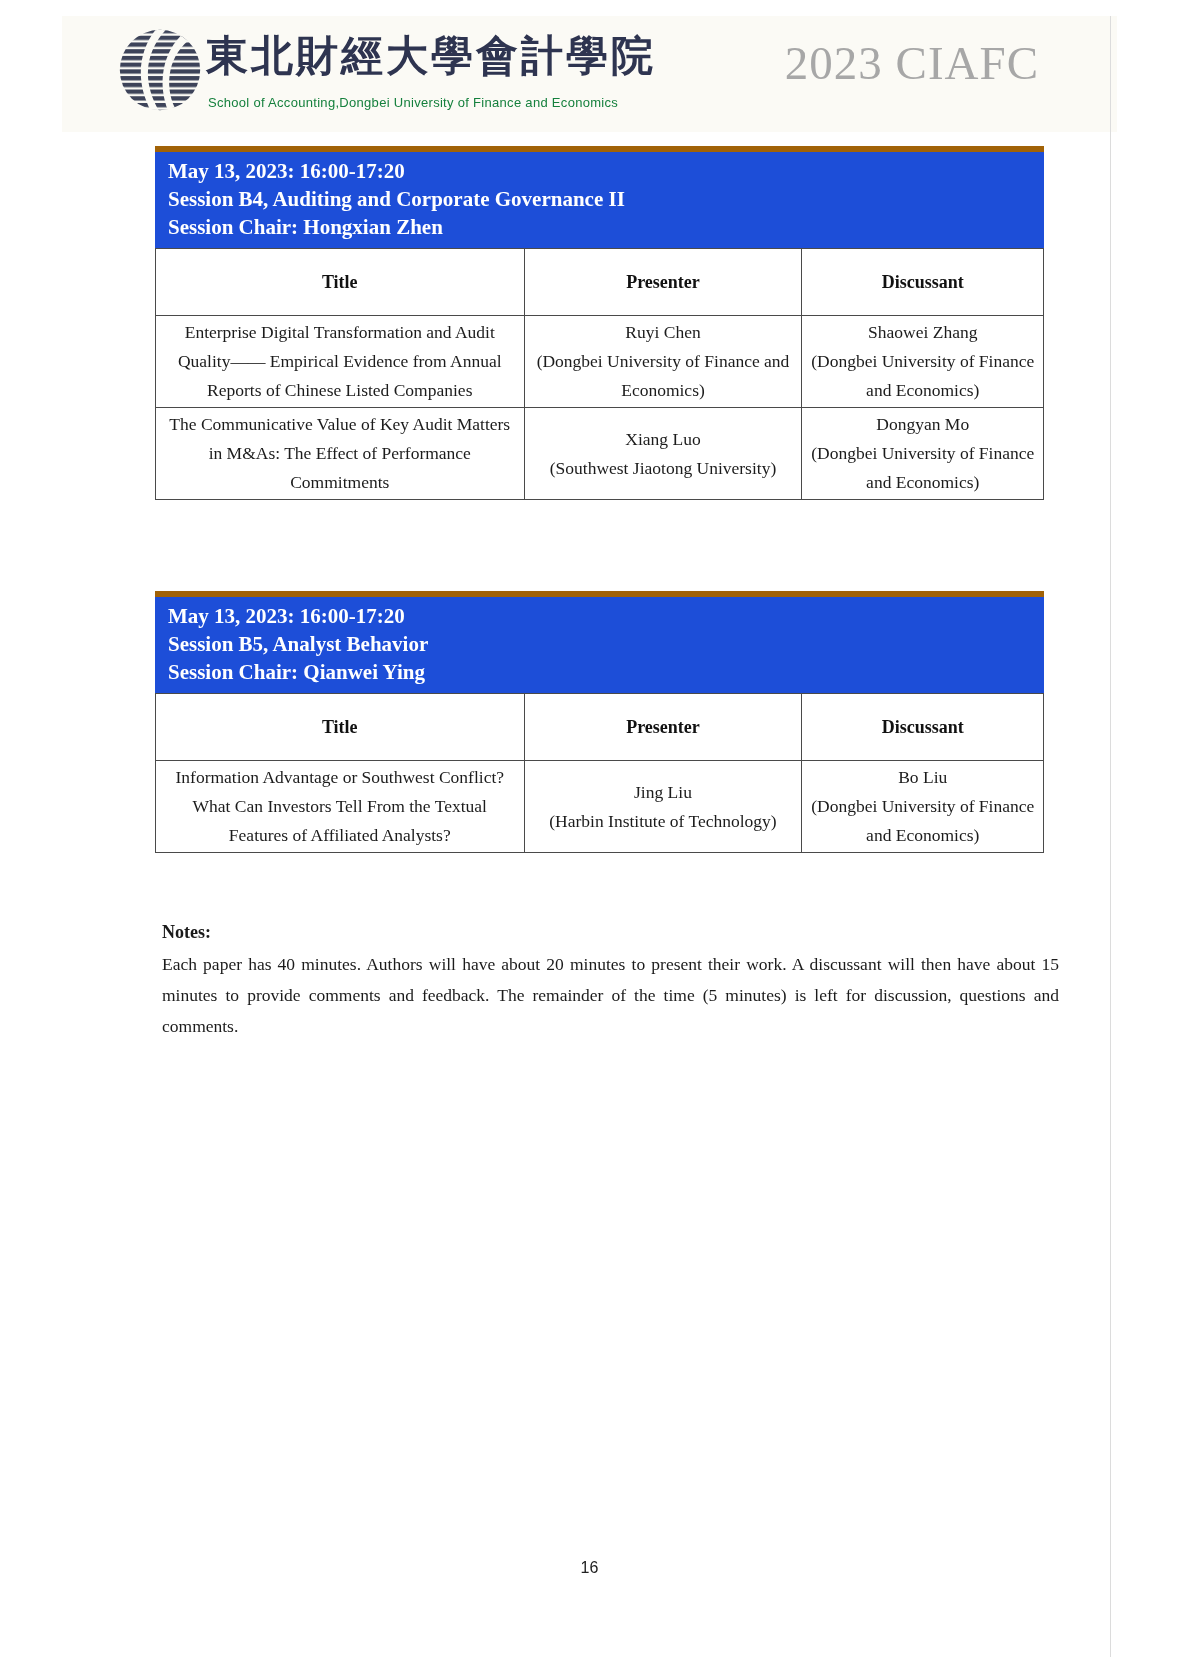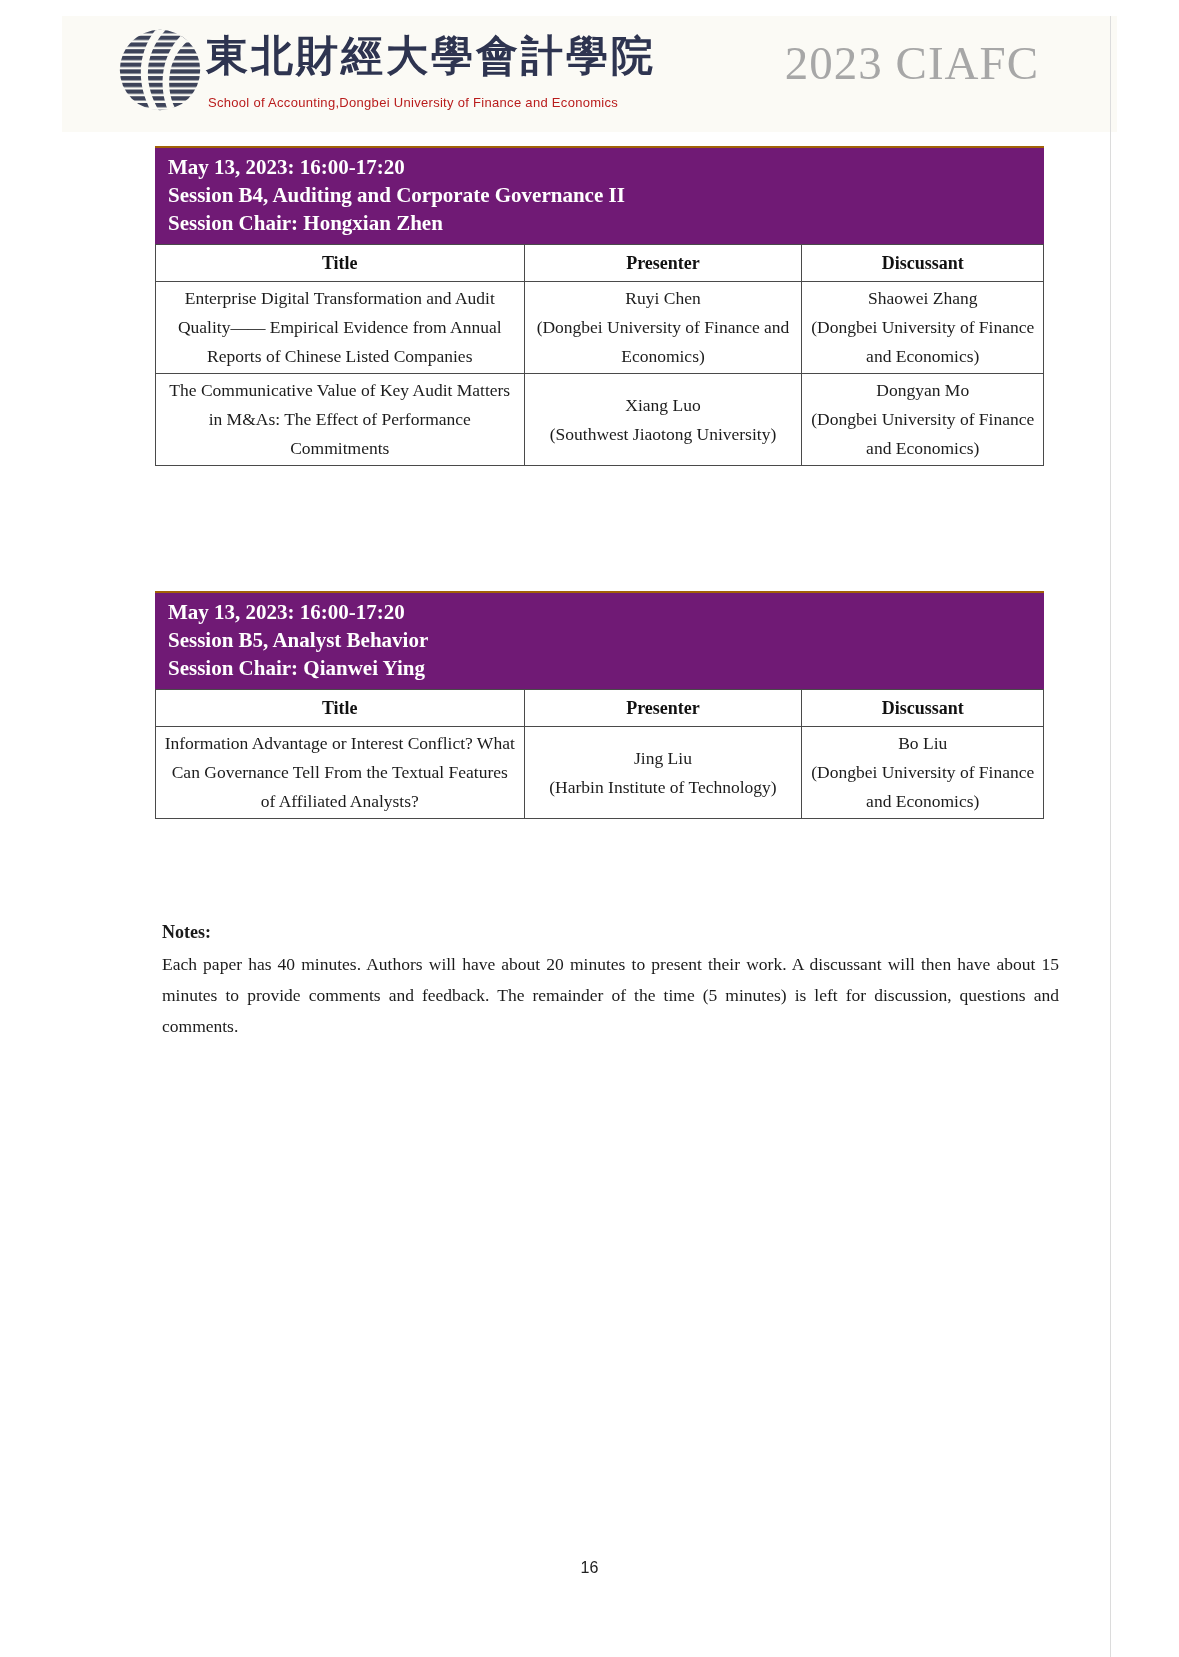--- a/index.html
+++ b/index.html
@@ -20,58 +20,58 @@
   }
   .logo-globe { position:absolute; left:57px; top:13px; width:82px; height:82px; }
   .logo-cn {
     position:absolute; left:144px; top:12px;
     font-size:42px; font-weight:bold; color:#2e3450;
     letter-spacing:3px; white-space:nowrap;
     font-family:"Liberation Serif", serif;
   }
   .logo-en {
     position:absolute; left:146px; top:79px;
-    font-size:13px; color:#b91c1c; letter-spacing:0.3px; white-space:nowrap;
+    font-size:13px; color:#15803d; letter-spacing:0.3px; white-space:nowrap;
     font-family:"Liberation Sans", sans-serif;
   }
   .brand {
     position:absolute; right:78px; top:20px;
     font-size:47px; color:#a7a7a7; letter-spacing:1px;
     font-family:"Liberation Serif", serif;
     text-align:right;
   }
 
   
   .session { position:absolute; left:93px; width:889px; }
   .session-b4 { top:130px; }
   .session-b5 { top:575px; }
 
   .band {
-    background:#701a75; color:#ffffff;
+    background:#1d4ed8; color:#ffffff;
     padding:5px 13px 7px 13px;
-    border-top:2px solid #a16207;
+    border-top:6px solid #a16207;
   }
   .band div {
     font-size:21px; font-weight:bold; line-height:28px;
     font-family:"Liberation Serif", serif;
   }
 
   table.program {
     width:100%; border-collapse:collapse; table-layout:fixed;
     background:#ffffff;
   }
   table.program col.c-title { width:41.5%; }
   table.program col.c-pres  { width:31.3%; }
   table.program col.c-disc  { width:27.2%; }
   table.program th, table.program td {
     border:1px solid #4a4a4a;
     text-align:center; vertical-align:middle;
   }
   table.program th {
-    font-size:18px; font-weight:bold; padding:5px 4px; line-height:26px;
+    font-size:18px; font-weight:bold; padding:20px 4px; line-height:26px;
     color:#111;
   }
   table.program td {
     font-size:17.5px; line-height:29px; padding:2px 8px; color:#1c1c1c;
   }
   .affil { white-space:normal; }
 
   
   .notes { position:absolute; left:100px; top:901px; width:897px; }
   .notes-label { font-size:18px; font-weight:bold; line-height:30px; }
@@ -181,21 +181,21 @@
         </colgroup>
       <thead>
         <tr>
           <th>Title</th>
           <th>Presenter</th>
           <th>Discussant</th>
         </tr>
       </thead>
       <tbody>
         <tr>
-          <td>Information Advantage or Interest Conflict? What Can Governance Tell From the Textual Features of Affiliated Analysts?</td>
+          <td>Information Advantage or Southwest Conflict? What Can Investors Tell From the Textual Features of Affiliated Analysts?</td>
           <td>
             <div>Jing Liu</div>
             <div class="affil">(Harbin Institute of Technology)</div>
           </td>
           <td>
             <div>Bo Liu</div>
             <div class="affil">(Dongbei University of Finance and Economics)</div>
           </td>
         </tr>
       </tbody>

